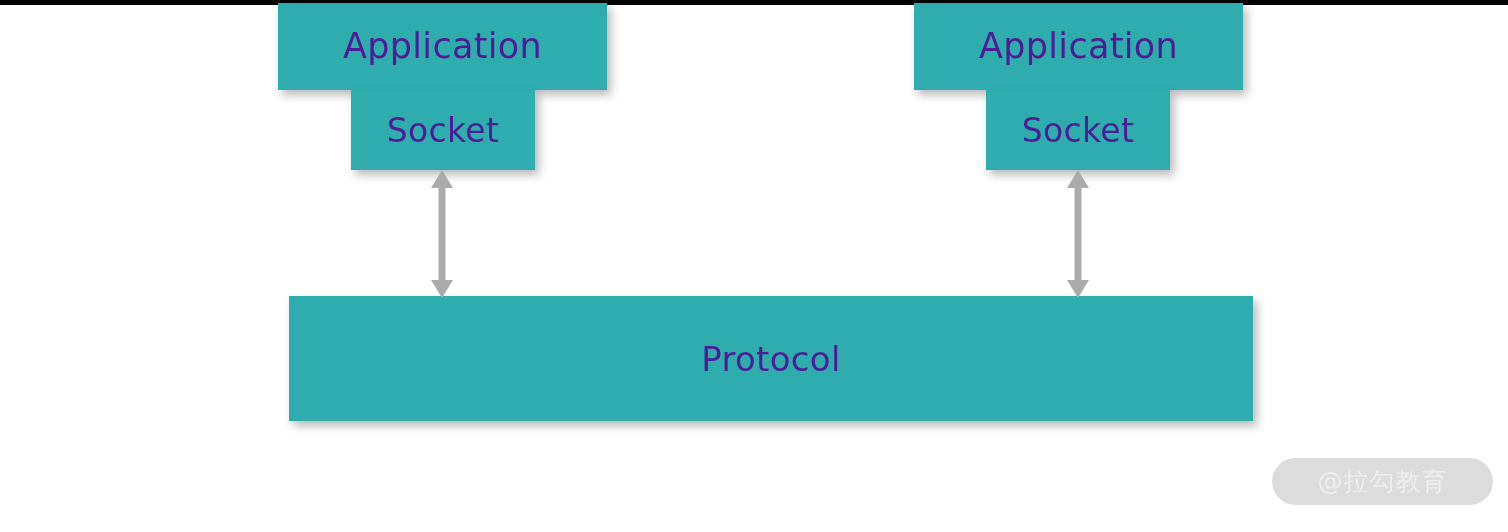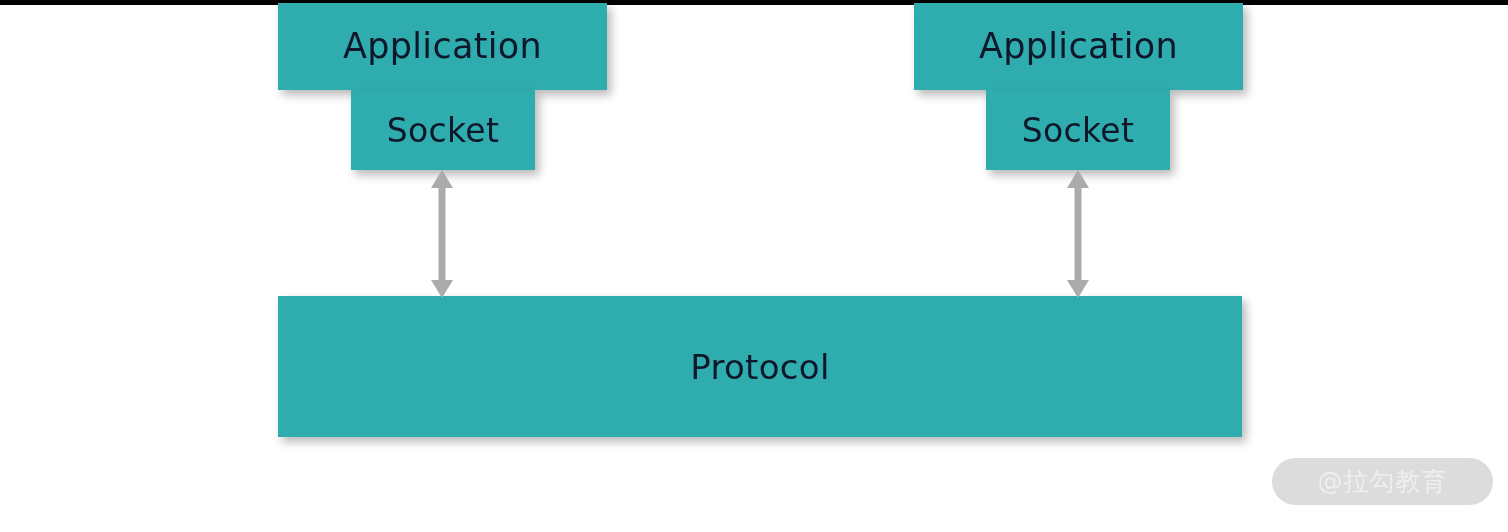--- a/index.html
+++ b/index.html
@@ -30,21 +30,21 @@
   .block {
     position: absolute;
     background: #2FADAE;
     box-shadow: 4px 5px 9px rgba(0,0,0,0.28);
     display: flex;
     align-items: center;
     justify-content: center;
     box-sizing: border-box;
   }
   .block .label {
-    color: #0f172a;
+    color: #4c1d95;
     font-weight: 400;
     letter-spacing: 0.3px;
     line-height: 1;
     white-space: nowrap;
   }
 
   
   #app-left {
     left: 278px;
     top: 3px;
@@ -73,24 +73,24 @@
   #socket-right {
     left: 986px;
     top: 90px;
     width: 184px;
     height: 80px;
   }
   #socket-right .label { font-size: 33px; }
 
   
   #protocol {
-    left: 278px;
+    left: 289px;
     top: 296px;
     width: 964px;
-    height: 141px;
+    height: 125px;
   }
   #protocol .label { font-size: 34px; }
 
   
   .arrow {
     position: absolute;
     width: 34px;
     height: 128px;
   }
   #arrow-left  { left: 425px;  top: 170px; }

